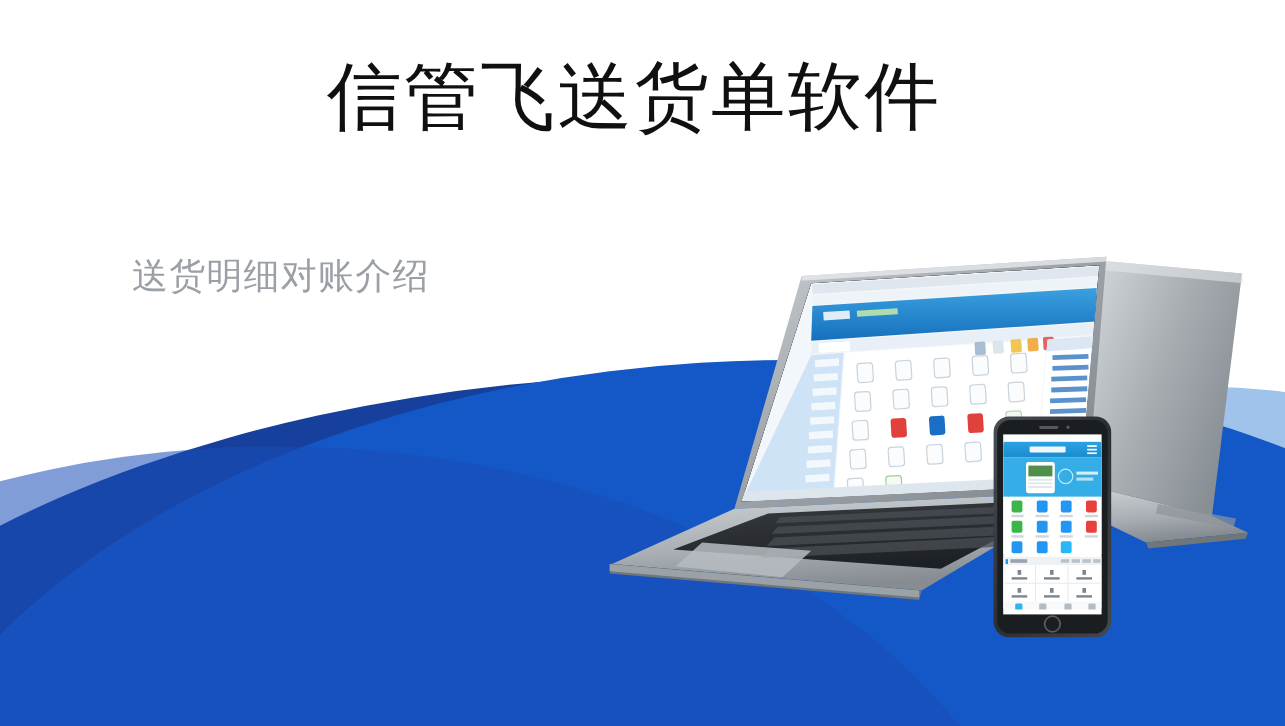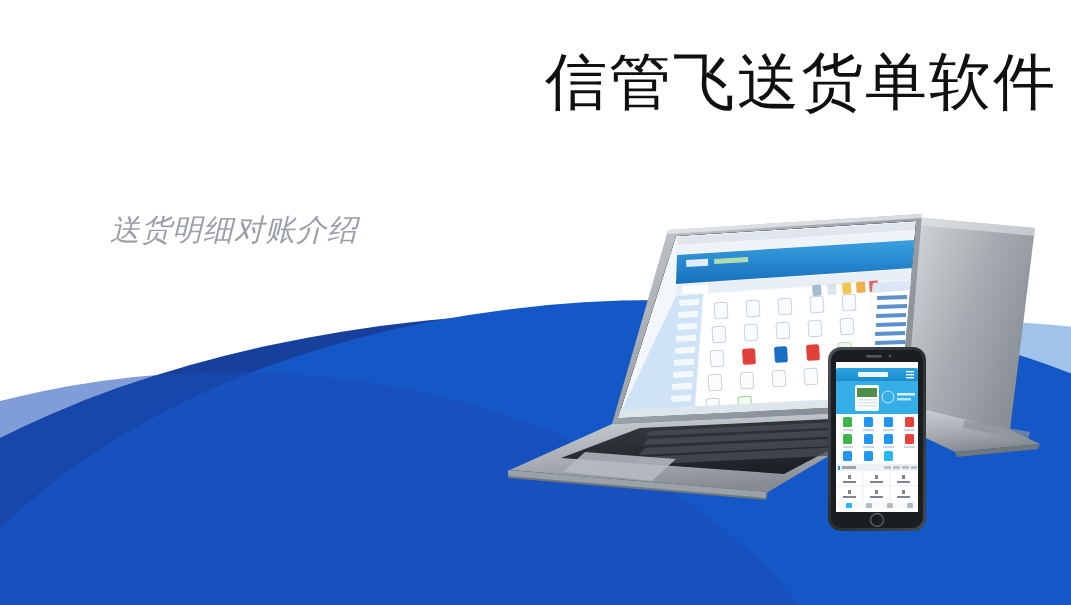--- a/index.html
+++ b/index.html
@@ -21,34 +21,34 @@
     background:#1a4cb8;
     opacity:.55;
   }
   .ellipse-shadow{
     position:absolute; left:780px; top:322px; width:420px; height:120px;
     background:#9fc3ea; border-radius:50%;
   }
 
   
   .title{
-    position:absolute; left:0; top:44px; width:1057px; text-align:right;
+    position:absolute; left:0; top:44px; width:1057px; text-align:center;
     font-family:"Liberation Serif","DejaVu Serif",serif;
     font-size:62px; line-height:76px; color:#101010; letter-spacing:2px;
     white-space:nowrap;
   }
   .sub1{
     position:absolute; left:52px; top:161px;
     font-family:"Liberation Sans","DejaVu Sans",sans-serif;
     font-style:italic; font-size:30px; color:#8b8f96; letter-spacing:1px;
   }
   .sub2{
     position:absolute; left:110px; top:210px;
     font-family:"Liberation Sans","DejaVu Sans",sans-serif;
-    font-style:italic; font-size:30px; color:#9ba0a7; letter-spacing:1px;
+    font-size:30px; color:#9ba0a7; letter-spacing:1px;
   }
 
   
   .footer{position:absolute;left:0;top:498px;width:1071px;height:107px;}
 
   
   #devices{position:absolute;left:0;top:0;width:1071px;height:605px;}
 </style>
 </head>
 <body>

